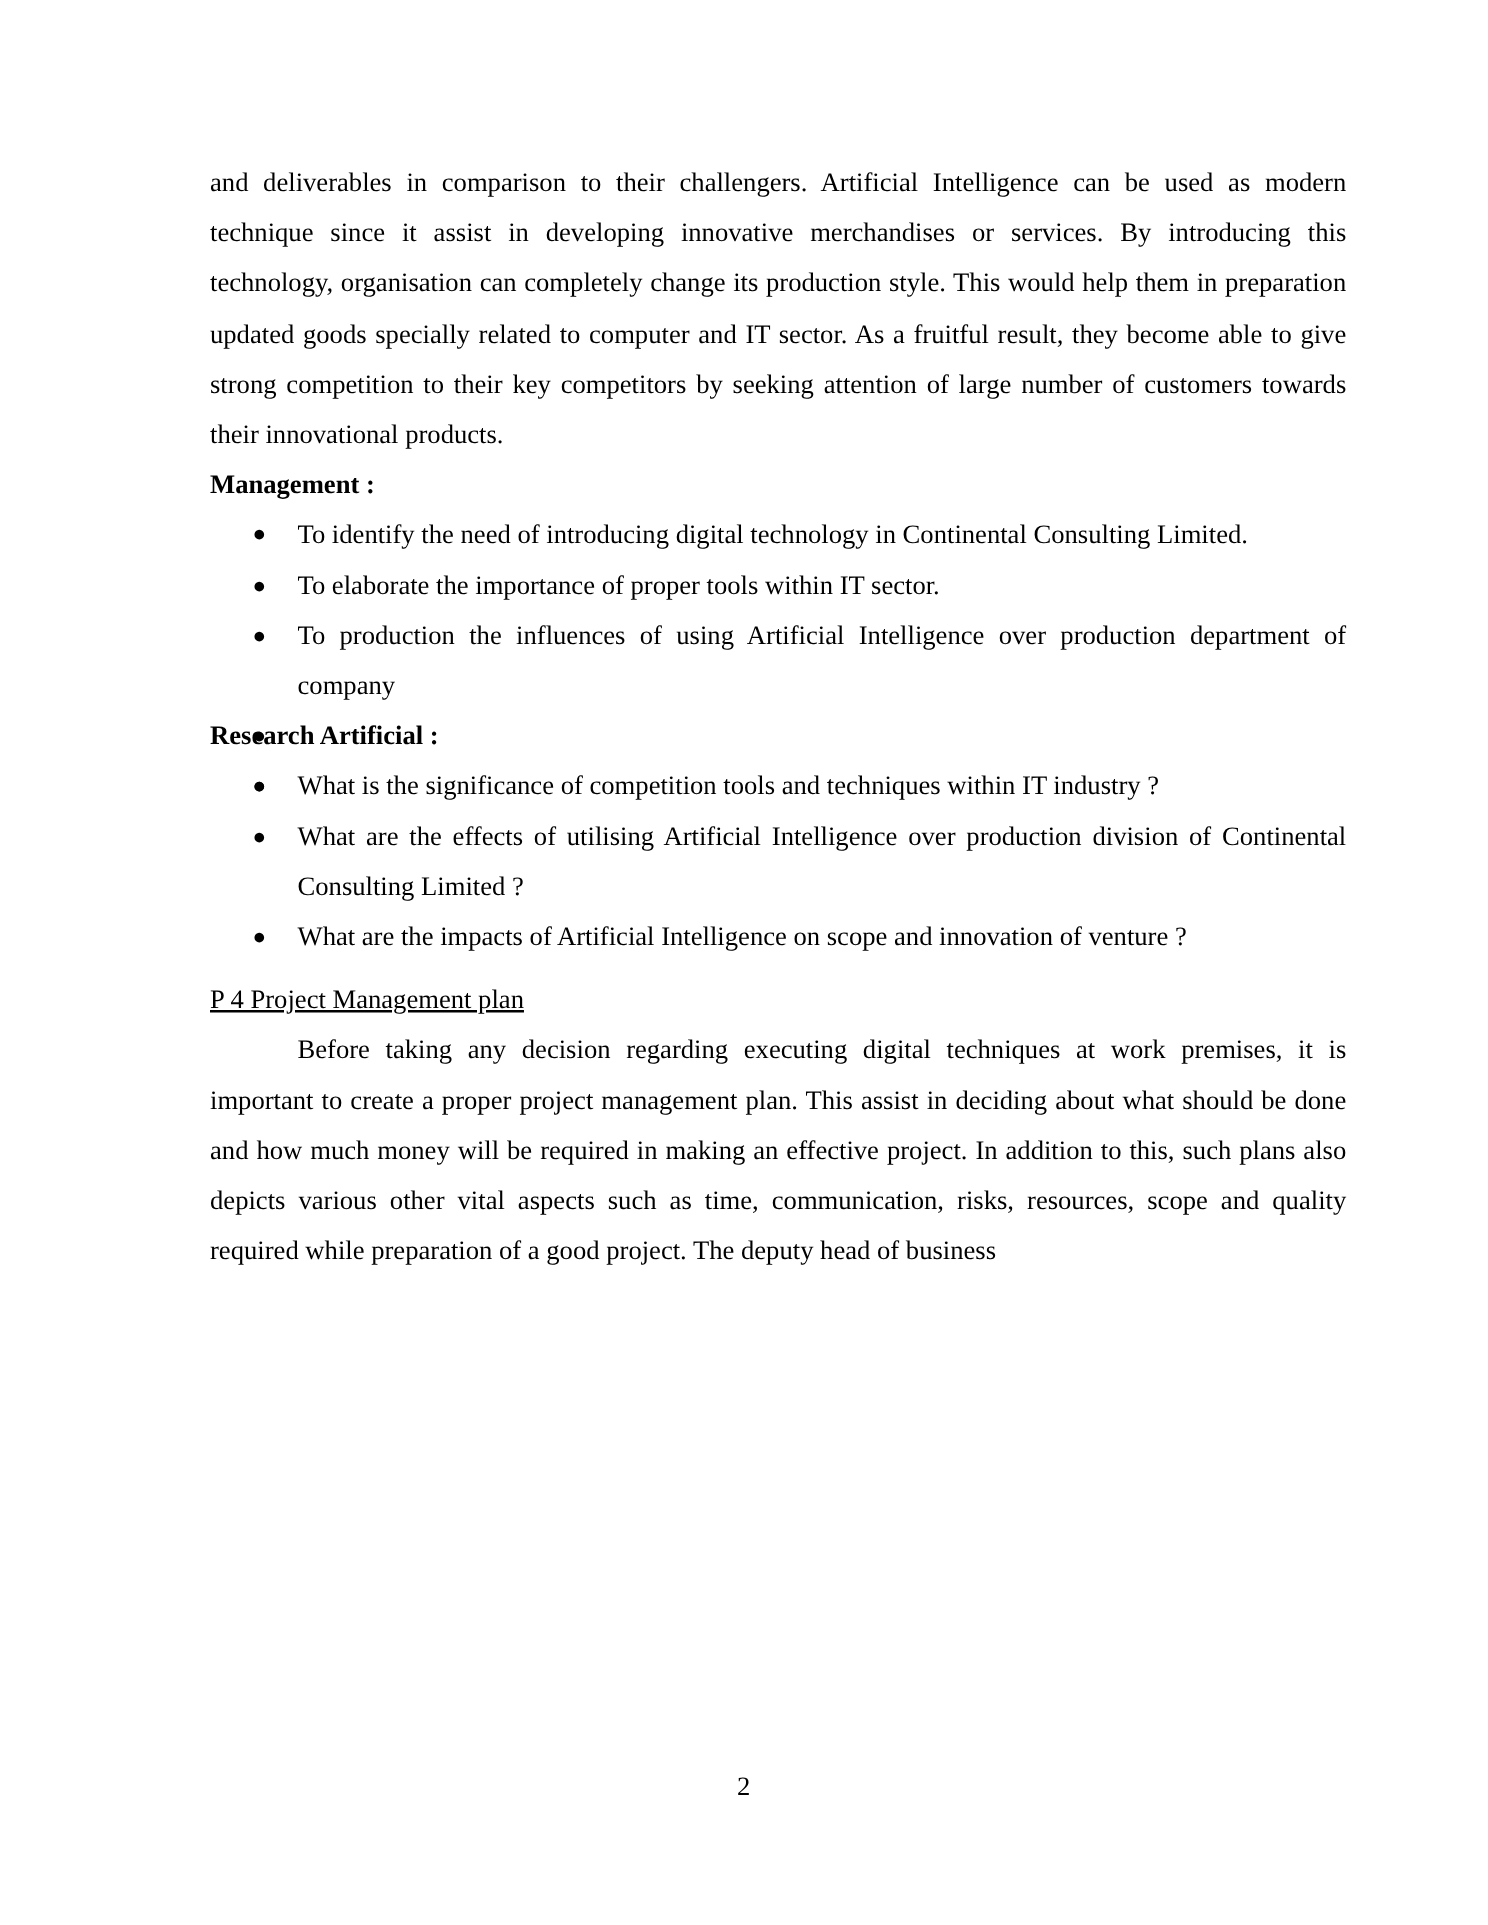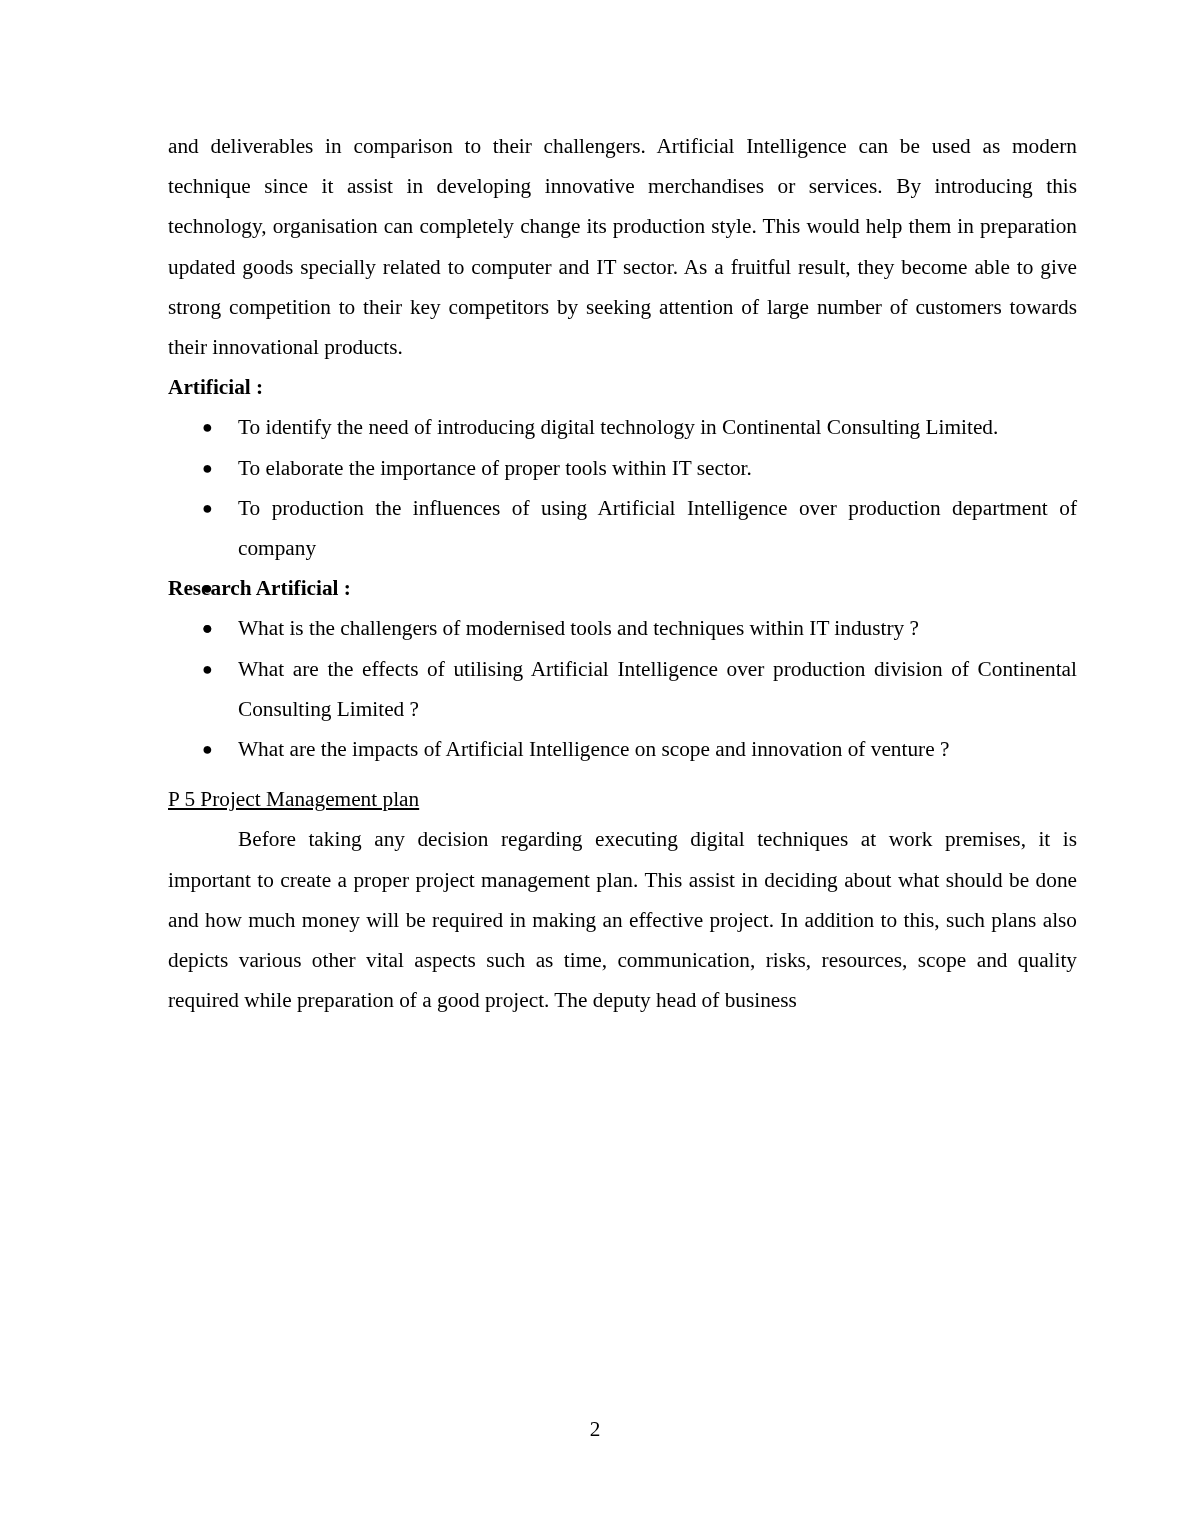--- a/index.html
+++ b/index.html
@@ -72,21 +72,21 @@
   </style>
 </head>
 <body>
 
 <div class="page">
 
   <p class="line-block">and deliverables in comparison to their challengers. Artificial Intelligence can be used as modern technique since it assist in developing innovative merchandises or services. By introducing this technology, organisation can completely change its production style. This would help them in preparation updated goods specially related to computer and IT sector. As a fruitful result, they become able to give strong competition to their key competitors by seeking attention of large number of customers towards their innovational products.</p>
 
 
 
-  <p class="heading">Artificial :</p>
+  <p class="heading">Management :</p>
 
   <ul class="bullets">
     <li>
       <span class="bullet">●</span>
       <span>To identify the need of introducing digital technology in Continental Consulting Limited.</span>
     </li>
     <li>
       <span class="bullet">●</span>
       <span>To elaborate the importance of proper tools within IT sector.</span>
     </li>
@@ -100,31 +100,31 @@
   </ul>
 
   <p class="heading">Research Artificial :</p>
 
   <ul class="bullets">
     <li>
       <span class="bullet">●</span>
     </li>
     <li>
       <span class="bullet">●</span>
-      <span>What is the challengers of modernised tools and techniques within IT industry ?</span>
+      <span>What is the significance of competition tools and techniques within IT industry ?</span>
     </li>
     <li>
       <span class="bullet">●</span>
       <span>What are the effects of utilising Artificial Intelligence over production division of Continental Consulting Limited ?</span>
     </li>
     <li>
       <span class="bullet">●</span>
       <span>What are the impacts of Artificial Intelligence on scope and innovation of venture ?</span>
     </li>
   </ul>
 
-  <p class="section-heading">P 5 Project Management plan</p>
+  <p class="section-heading">P 4 Project Management plan</p>
 
   <p class="line-block indent">Before taking any decision regarding executing digital techniques at work premises, it is important to create a proper project management plan. This assist in deciding about what should be done and how much money will be required in making an effective project. In addition to this, such plans also depicts various other vital aspects such as time, communication, risks, resources, scope and quality required while preparation of a good project. The deputy head of business</p>
 
 </div>
 
 <div class="page-number">2</div>
 
 </body></html>

